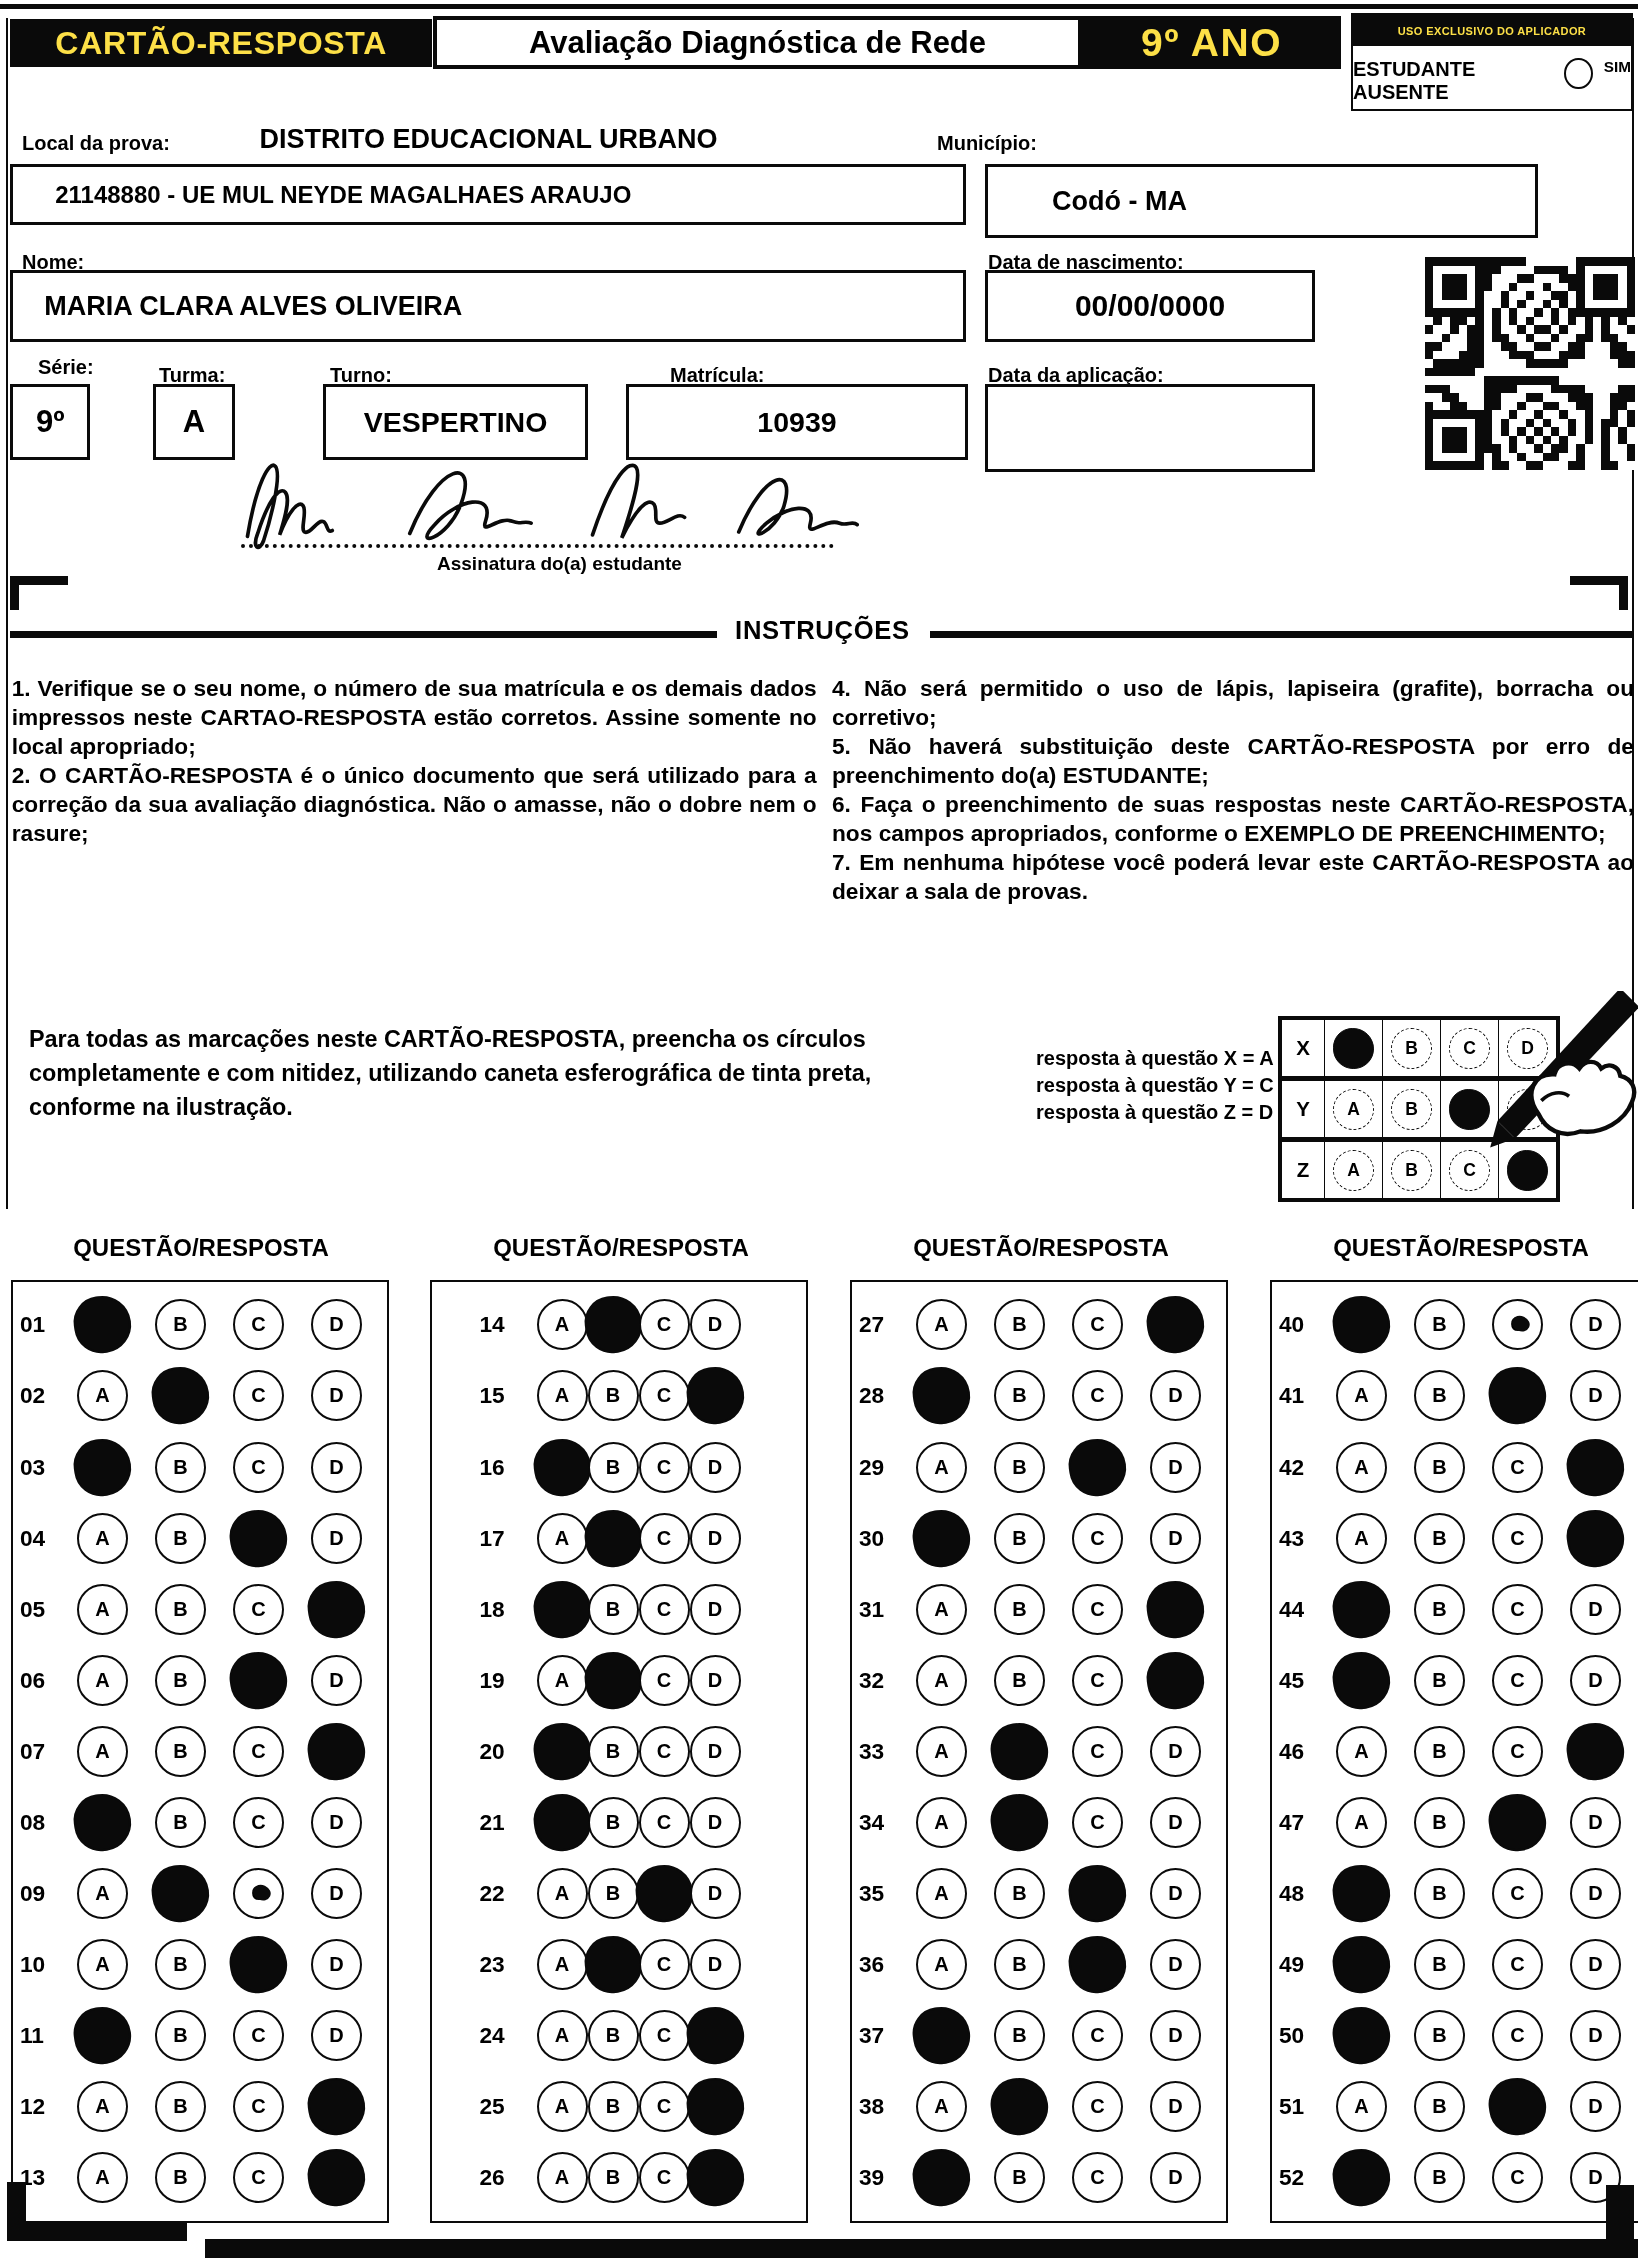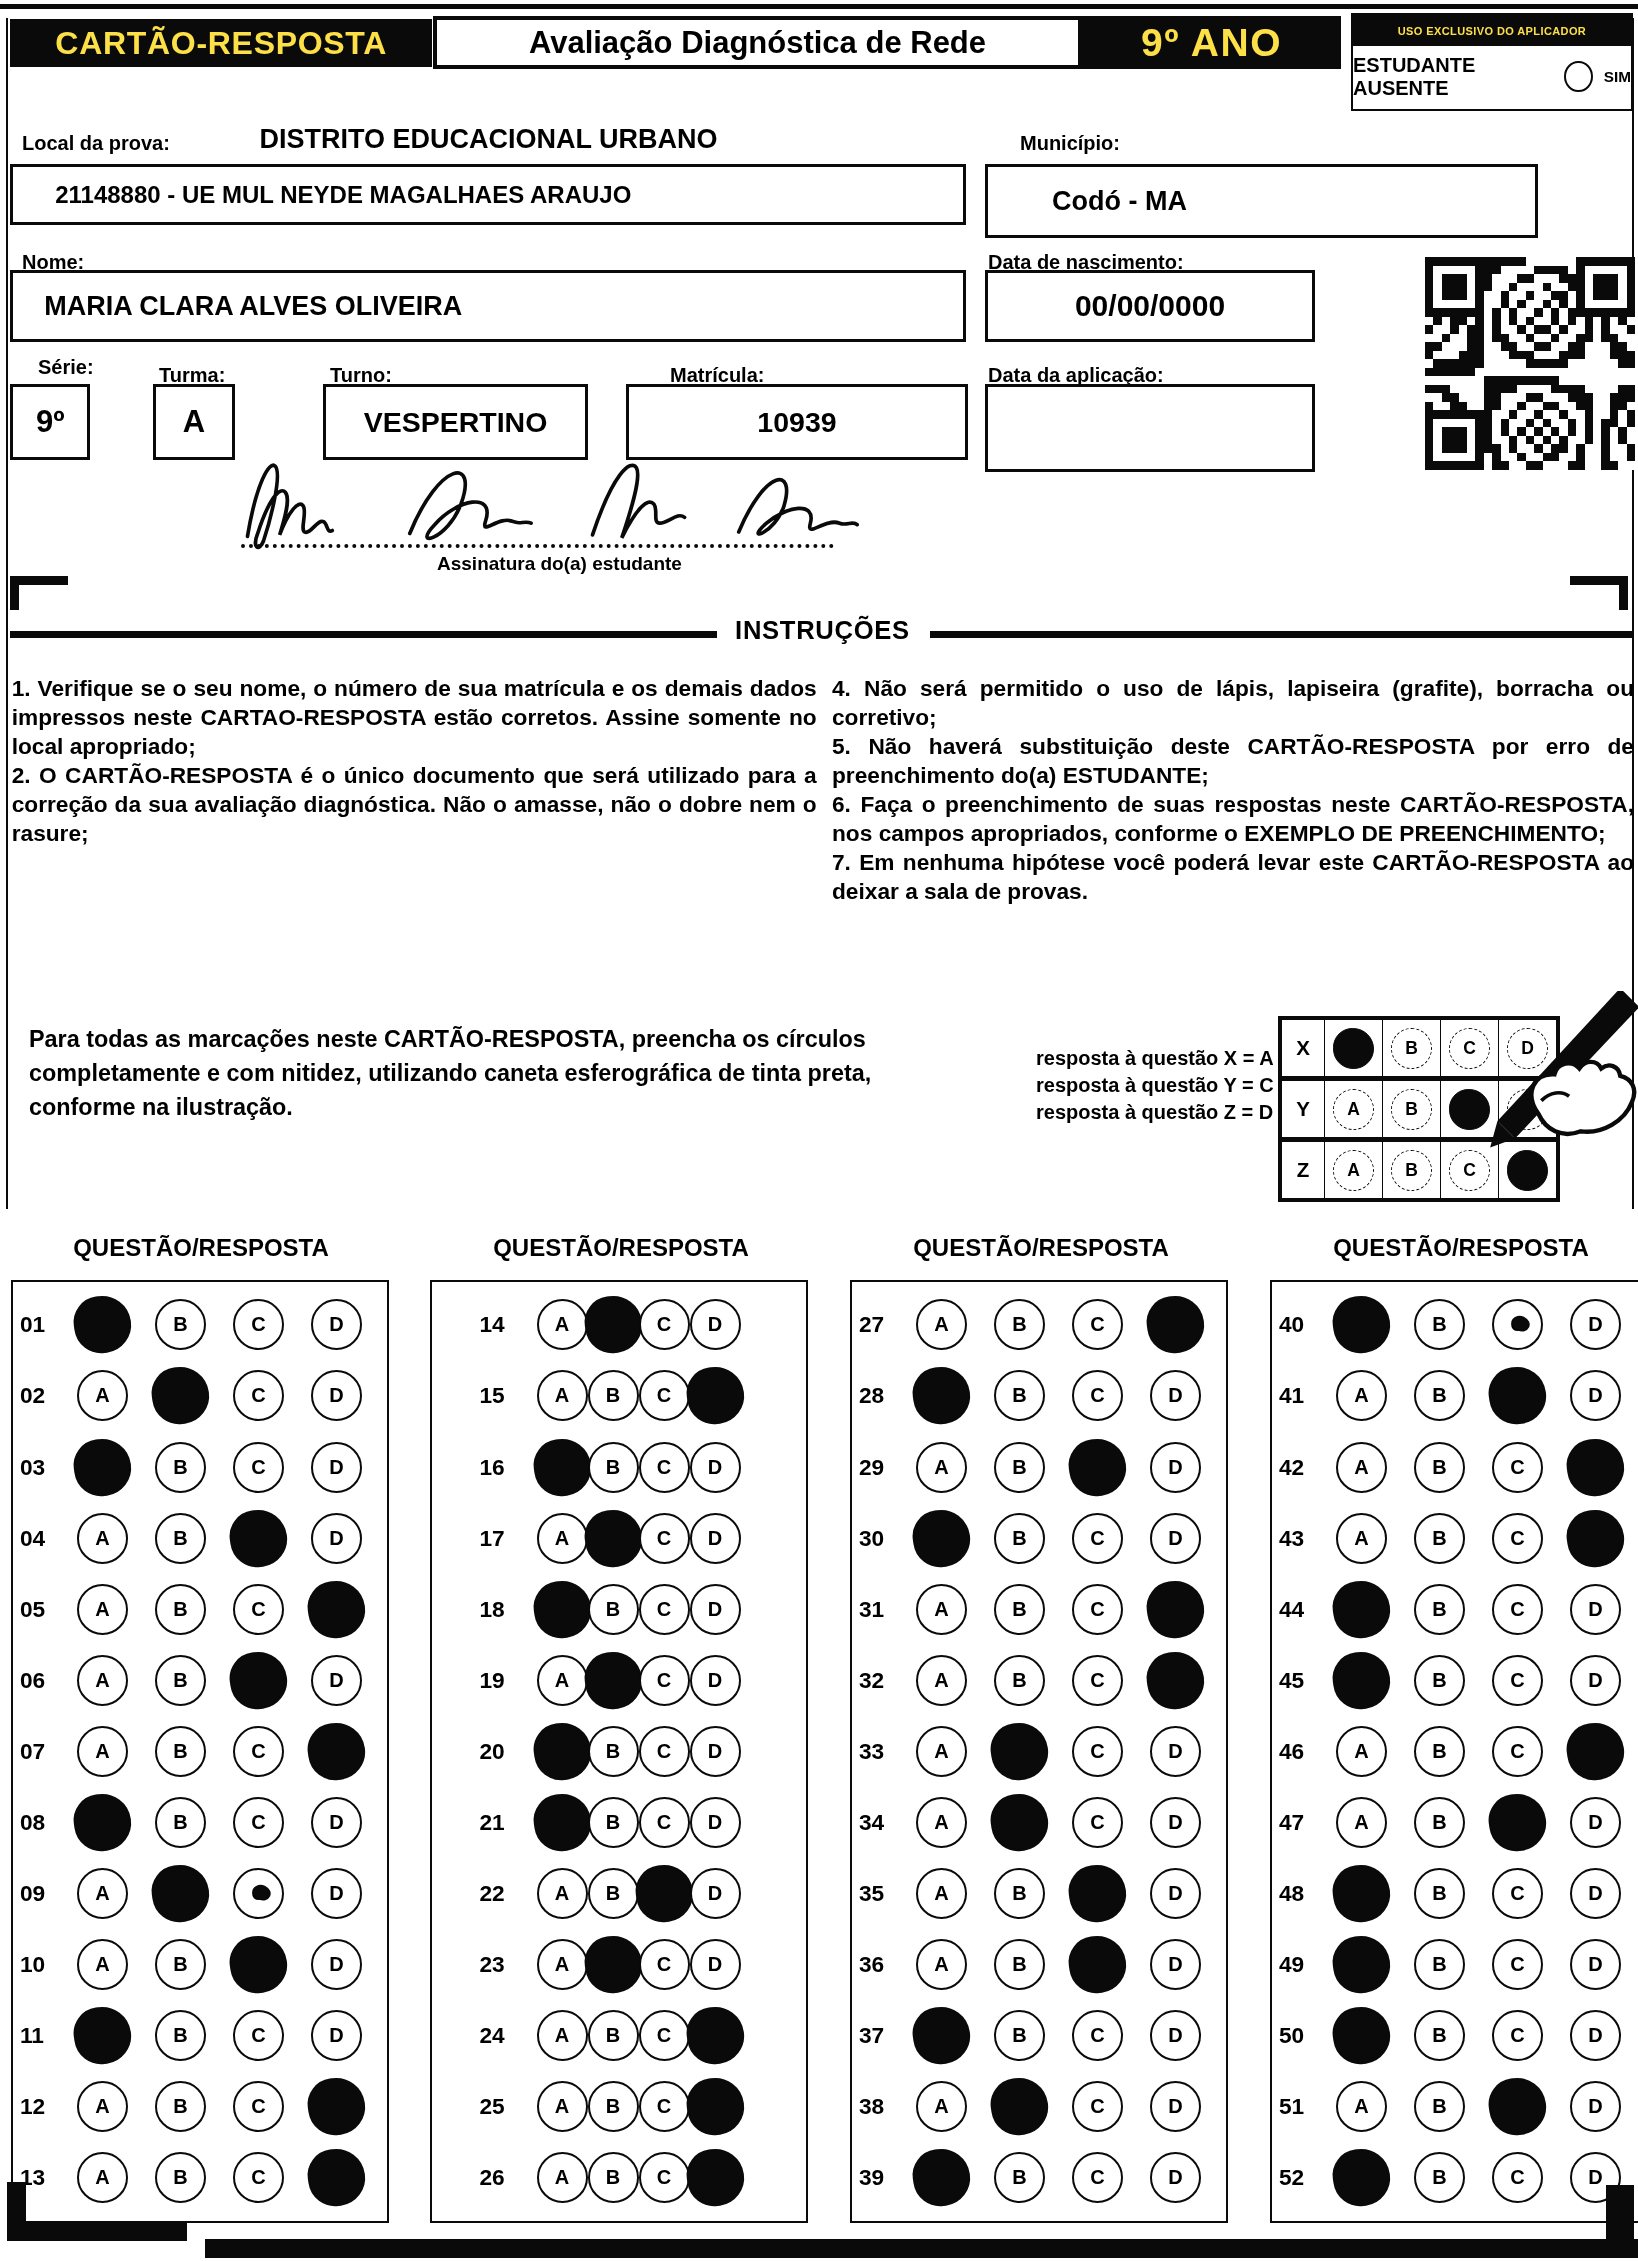--- a/index.html
+++ b/index.html
@@ -10,21 +10,21 @@
   .box{border:3.7px solid #0a0a0a;background:#fff;display:flex;align-items:center;}
   .lbl{font-size:20px;}
   .rule{background:#0a0a0a;}
   .side-borders{left:5.8px;top:17.5px;width:1624px;height:1191px;border-left:2.9px solid #0a0a0a;border-right:2.9px solid #0a0a0a;pointer-events:none;}
   
   .card-title{left:10.2px;top:19px;width:422px;height:48px;font-size:32px;letter-spacing:0.7px;}
   .exam-title{left:433px;top:16px;width:649px;height:53px;border:4.4px solid #0a0a0a;background:#fff;display:flex;align-items:center;justify-content:center;font-size:31px;box-sizing:border-box;}
   .grade{left:1082px;top:16px;width:259px;height:53px;font-size:39px;letter-spacing:1.5px;}
   .aplicador{left:1351px;top:13px;width:282px;height:98px;border:2.9px solid #0a0a0a;box-sizing:border-box;background:#fff;}
   .aplicador .strip{height:31px;font-size:11px;letter-spacing:0.4px;}
-  .aplicador .row{height:61px;display:flex;align-items:center;justify-content:center;gap:11px;}
+  .aplicador .row{height:61px;display:flex;align-items:flex-start;justify-content:center;gap:11px;margin-top:12px;}
   .aplicador .row .t{font-size:20px;}
   .circle-sm{width:31px;height:31px;border:2.9px solid #0a0a0a;border-radius:50%;background:#fff;box-sizing:border-box;}
   .simt{font-size:15.3px;}
   
   .district{left:11px;top:124px;width:955px;text-align:center;font-size:27px;}
   .school-box{left:10.2px;top:164px;width:956px;height:61px;font-size:24px;padding-left:42px;box-sizing:border-box;}
   .mun-box{left:985px;top:164px;width:553px;height:74px;font-size:27px;padding-left:64px;box-sizing:border-box;}
   .nome-box{left:10.2px;top:270px;width:956px;height:72px;font-size:27px;padding-left:31px;box-sizing:border-box;}
   .nasc-box{left:985px;top:270px;width:330px;height:72px;font-size:30px;justify-content:center;box-sizing:border-box;}
   .small-box{height:76px;justify-content:center;font-size:31px;box-sizing:border-box;}
@@ -84,21 +84,21 @@
     <span class="circle-sm"></span>
     <span class="simt">SIM</span>
   </div>
 </div>
 
 <div class="abs lbl" style="left:22px;top:132px;">Local da prova:</div>
 <div class="abs district">DISTRITO EDUCACIONAL URBANO</div>
 <div class="abs box school-box">
     <span>21148880 - UE MUL NEYDE MAGALHAES ARAUJO</span>
   </div>
-<div class="abs lbl" style="left:1020px;top:132px;">Município:</div>
+<div class="abs lbl" style="left:937px;top:132px;">Município:</div>
 <div class="abs box mun-box">
     <span>Codó - MA</span>
   </div>
 
 <div class="abs lbl" style="left:22px;top:251px;">Nome:</div>
 <div class="abs box nome-box">
     <span>MARIA CLARA ALVES OLIVEIRA</span>
   </div>
 <div class="abs lbl" style="left:988px;top:251px;">Data de nascimento:</div>
 <div class="abs box nasc-box">

